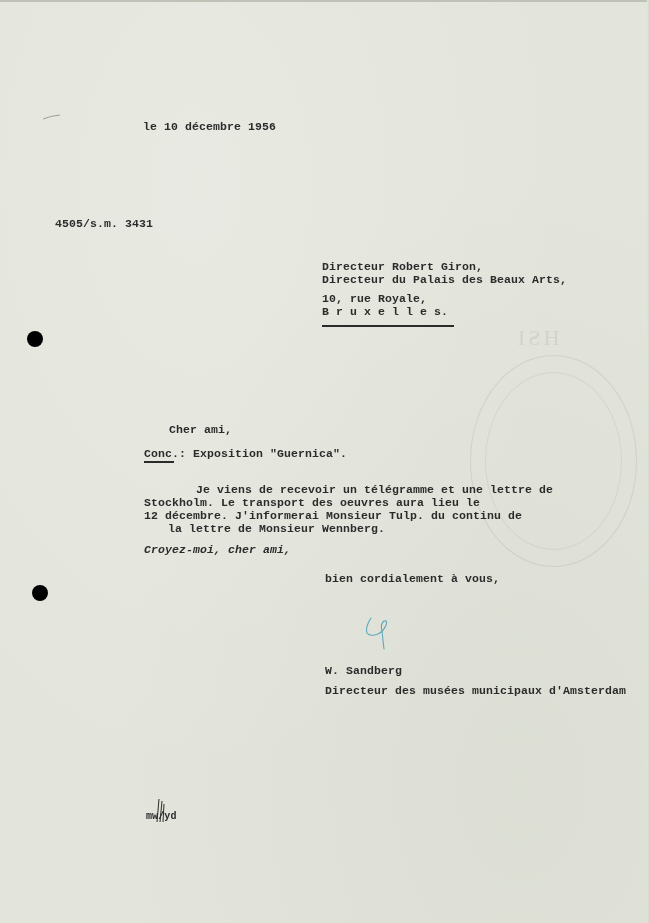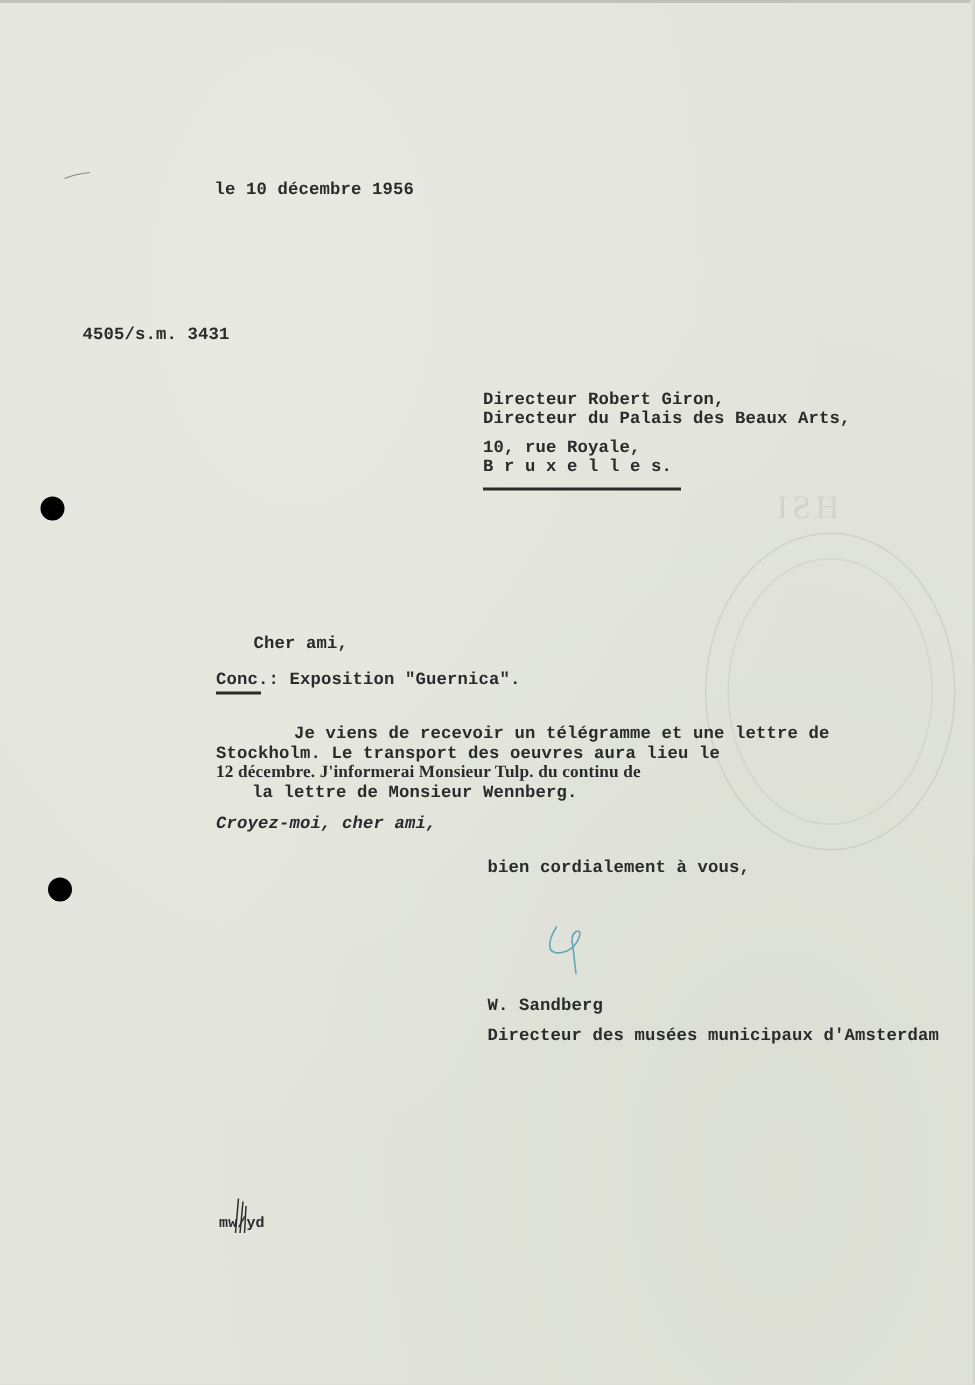--- a/index.html
+++ b/index.html
@@ -125,21 +125,21 @@
 
   <div>
     <span class="t" style="left:144px; top:447px;">Conc.</span>
     <div class="underline-rule" style="left:144px; top:461px; width:30px; height:1.5px;"></div>
     <span class="t" style="left:179px; top:447px;">: Exposition "Guernica".</span>
   </div>
 
   <div>
     <div class="t" style="left:160px; top:483px;margin-left:36px;">Je viens de recevoir un télégramme et une lettre de</div>
     <div class="t" style="left:144px; top:496px;">Stockholm. Le transport des oeuvres aura lieu le</div>
-    <div class="t" style="left:144px; top:509px;font-family:Liberation Serif, serif;">12 décembre. J'informerai Monsieur Tulp. du continu de</div>
+    <div class="t" style="left:144px; top:509px;">12 décembre. J'informerai Monsieur Tulp. du continu de</div>
     <div class="t" style="left:144px; top:522px;margin-left:24px;">la lettre de Monsieur Wennberg.</div>
   </div>
 
   <div class="t" style="left:144px; top:543px;font-style:italic;">Croyez-moi, cher ami,</div>
   <div class="t" style="left:325px; top:572px;">bien cordialement à vous,</div>
 
   <svg class="signature" viewBox="0 0 32 36">
     <path d="M9 3 Q3 12 5 18 Q8 22 16 19 Q22 16 24 10 Q26 5 22 6 Q18 9 20 16 Q21 26 22 34" stroke="#5fa8b8" stroke-width="1.1" fill="none" stroke-linecap="round"></path>
   </svg>
 

